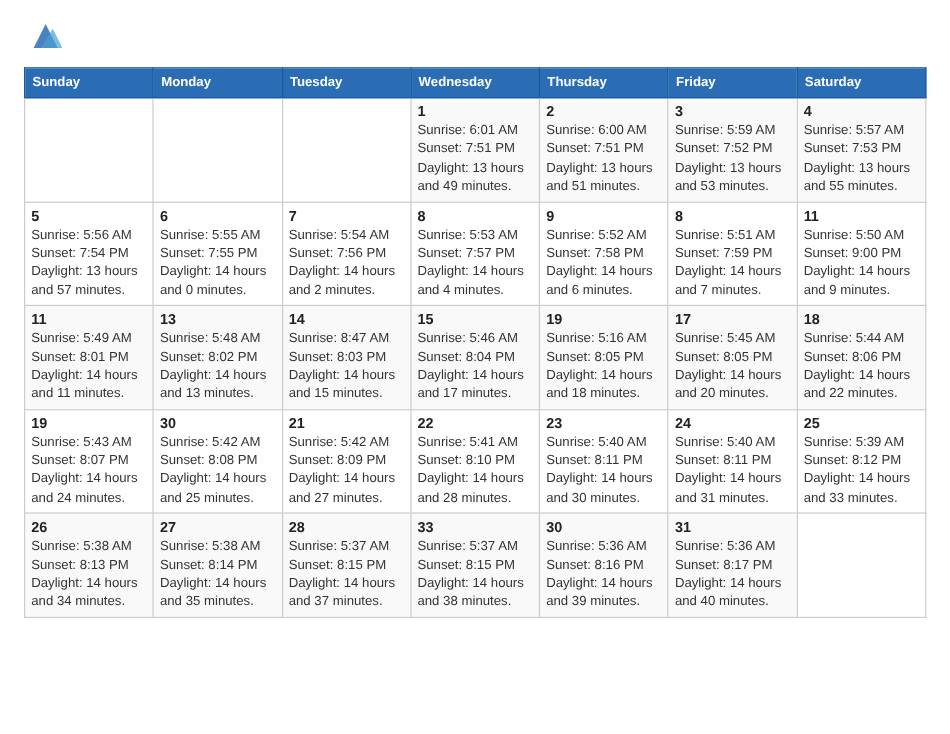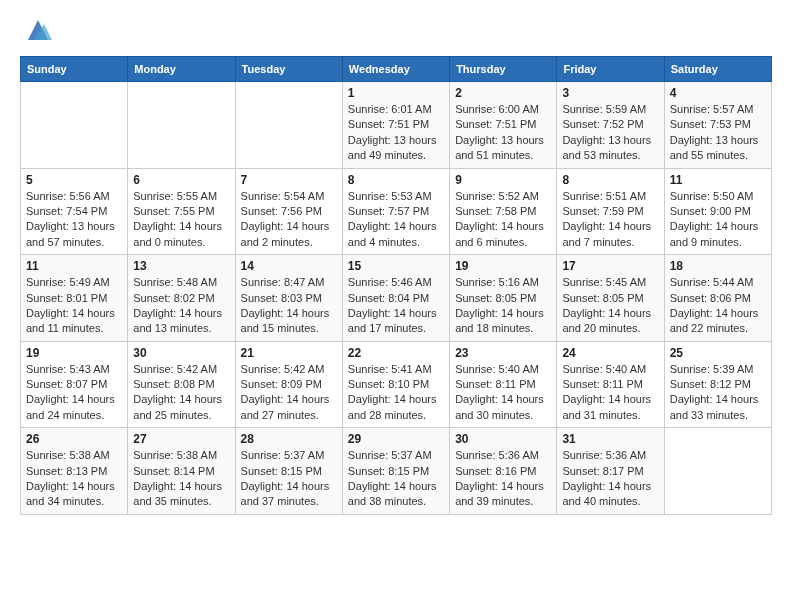--- a/index.html
+++ b/index.html
@@ -329,21 +329,21 @@
 and 35 minutes.</div>
         </td>
         <td>
           <span class="day-number">28</span>
           <div class="day-info">Sunrise: 5:37 AM
 Sunset: 8:15 PM
 Daylight: 14 hours
 and 37 minutes.</div>
         </td>
         <td>
-          <span class="day-number">29</span>
+          <span class="day-number">33</span>
           <div class="day-info">Sunrise: 5:37 AM
 Sunset: 8:15 PM
 Daylight: 14 hours
 and 38 minutes.</div>
         </td>
         <td>
           <span class="day-number">30</span>
           <div class="day-info">Sunrise: 5:36 AM
 Sunset: 8:16 PM
 Daylight: 14 hours

